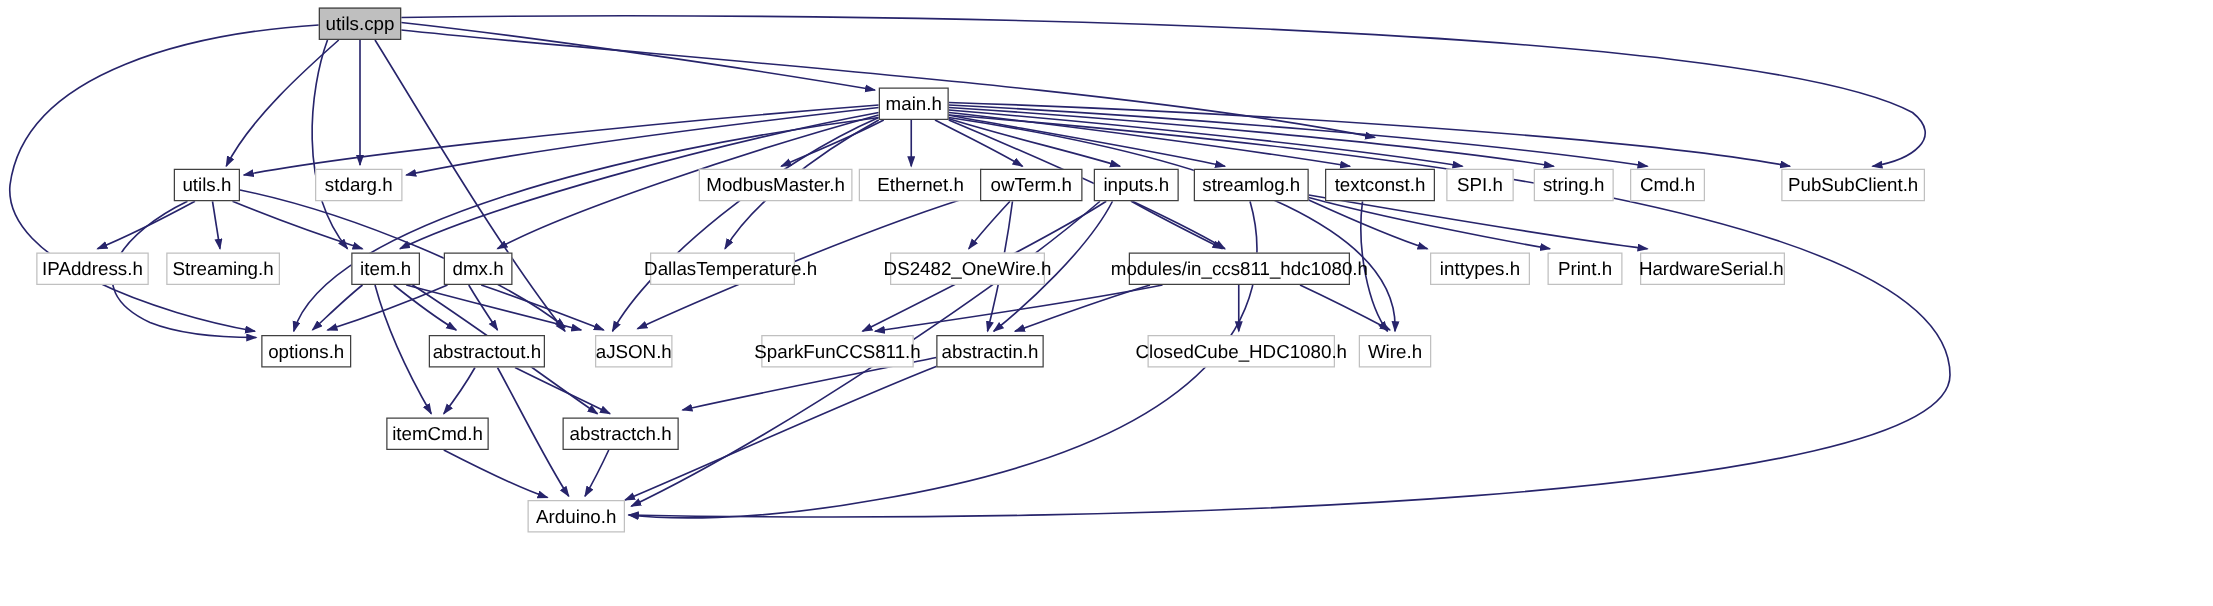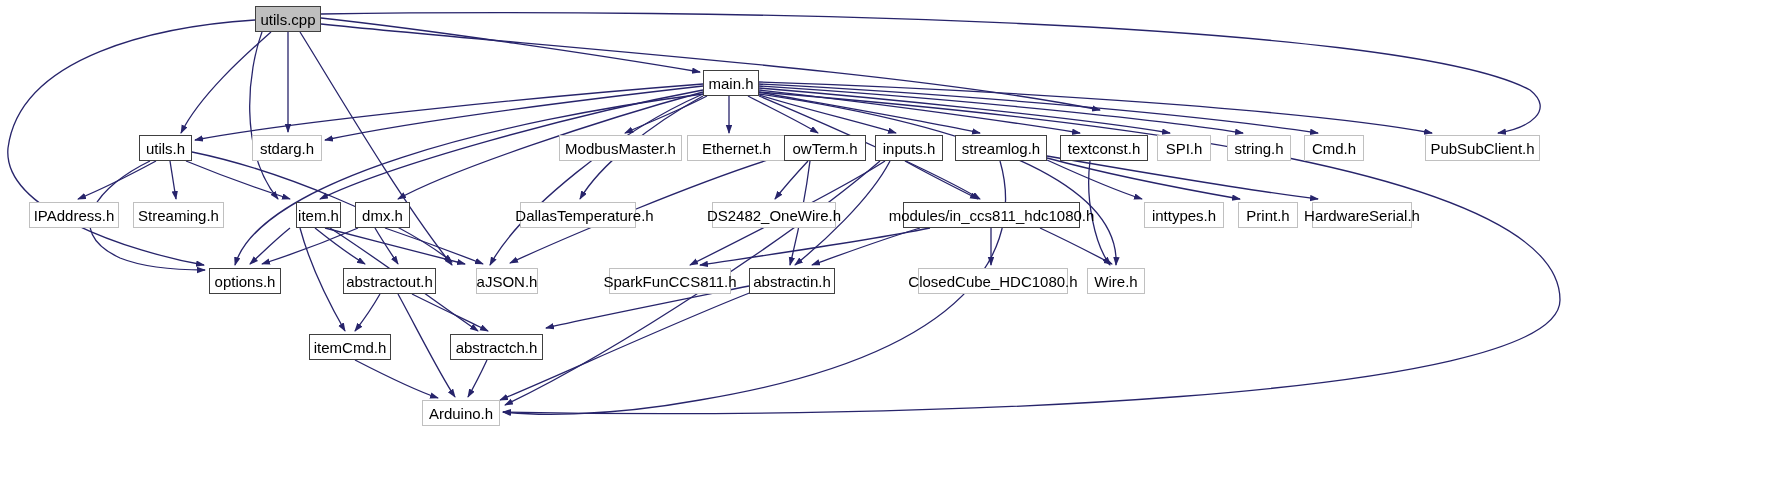--- a/index.html
+++ b/index.html
@@ -157,42 +157,42 @@
       </div>
       <div class="node external" style="left: 1425px; top: 135px; width: 115px;">
         <span>PubSubClient.h</span>
       </div>
       <div class="node external" style="left: 29px; top: 202px; width: 90px;">
         <span>IPAddress.h</span>
       </div>
       <div class="node external" style="left: 133px; top: 202px; width: 91px;">
         <span>Streaming.h</span>
       </div>
-      <div class="node internal" style="left: 296px; top: 202px; width: 45px;">
+      <div class="node internal" style="left: 281px; top: 202px; width: 55px;">
         <span>item.h</span>
       </div>
       <div class="node internal" style="left: 355px; top: 202px; width: 55px;">
         <span>dmx.h</span>
       </div>
       <div class="node external" style="left: 520px; top: 202px; width: 116px; padding-left: 13px;">
         <span>DallasTemperature.h</span>
       </div>
       <div class="node external" style="left: 712px; top: 202px; width: 124px;">
         <span>DS2482_OneWire.h</span>
       </div>
       <div class="node internal" style="left: 903px; top: 202px; width: 177px;">
         <span>modules/in_ccs811_hdc1080.h</span>
       </div>
       <div class="node external" style="left: 1144px; top: 202px; width: 80px;">
         <span>inttypes.h</span>
       </div>
       <div class="node external" style="left: 1238px; top: 202px; width: 60px;">
         <span>Print.h</span>
       </div>
-      <div class="node external" style="left: 1312px; top: 202px; width: 100px;">
+      <div class="node external" style="left: 1312px; top: 202px; width: 116px; justify-content: flex-end;">
         <span>HardwareSerial.h</span>
       </div>
       <div class="node internal" style="left: 209px; top: 268px; width: 72px;">
         <span>options.h</span>
       </div>
       <div class="node internal" style="left: 343px; top: 268px; width: 93px;">
         <span>abstractout.h</span>
       </div>
       <div class="node external" style="left: 476px; top: 268px; width: 62px; justify-content: center;">
         <span>aJSON.h</span>

